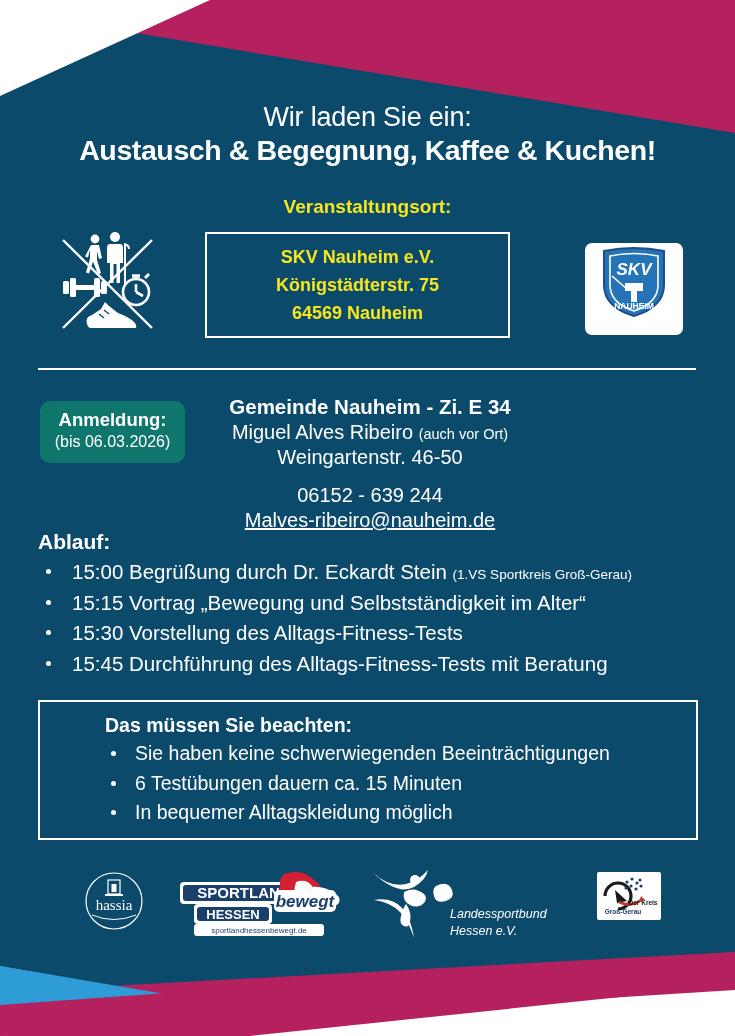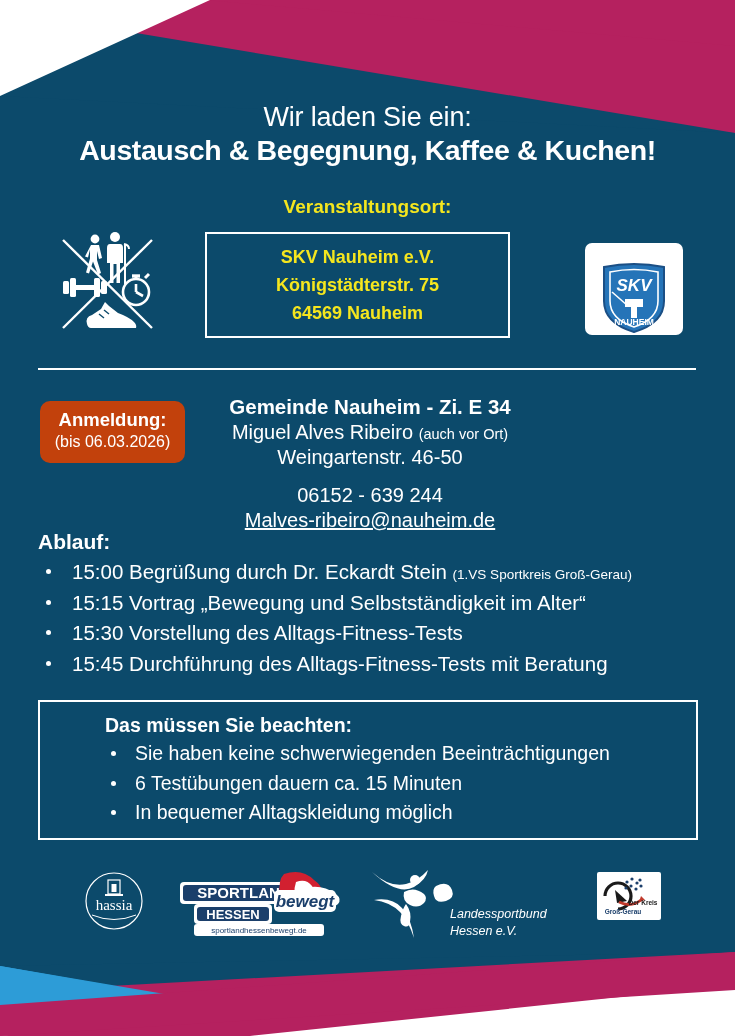--- a/index.html
+++ b/index.html
@@ -80,41 +80,41 @@
   }
   .skv-logo {
     position: absolute;
     left: 585px;
     top: 243px;
     width: 98px;
     height: 92px;
     background: #ffffff;
     border-radius: 7px;
     display: flex;
-    align-items: flex-end;
+    align-items: flex-start;
     justify-content: center;
   }
 
   .divider {
     position: absolute;
     left: 38px;
     top: 368px;
     width: 658px;
     height: 1.6px;
     background: #ffffff;
   }
 
   
   .anmeldung {
     position: absolute;
     left: 40px;
     top: 401px;
     width: 145px;
     padding: 8px 6px 10px 6px;
-    background: #c2410c;
+    background: #0f766e;
     border-radius: 10px;
     text-align: center;
     box-sizing: border-box;
   }
   .anmeldung .t1 { display:block; font-size: 18.5px; font-weight: bold; line-height: 1.15; }
   .anmeldung .t2 { display:block; font-size: 16px; line-height: 1.3; margin-top: 2px; }
 
   .contact {
     position: absolute;
     left: 190px;

